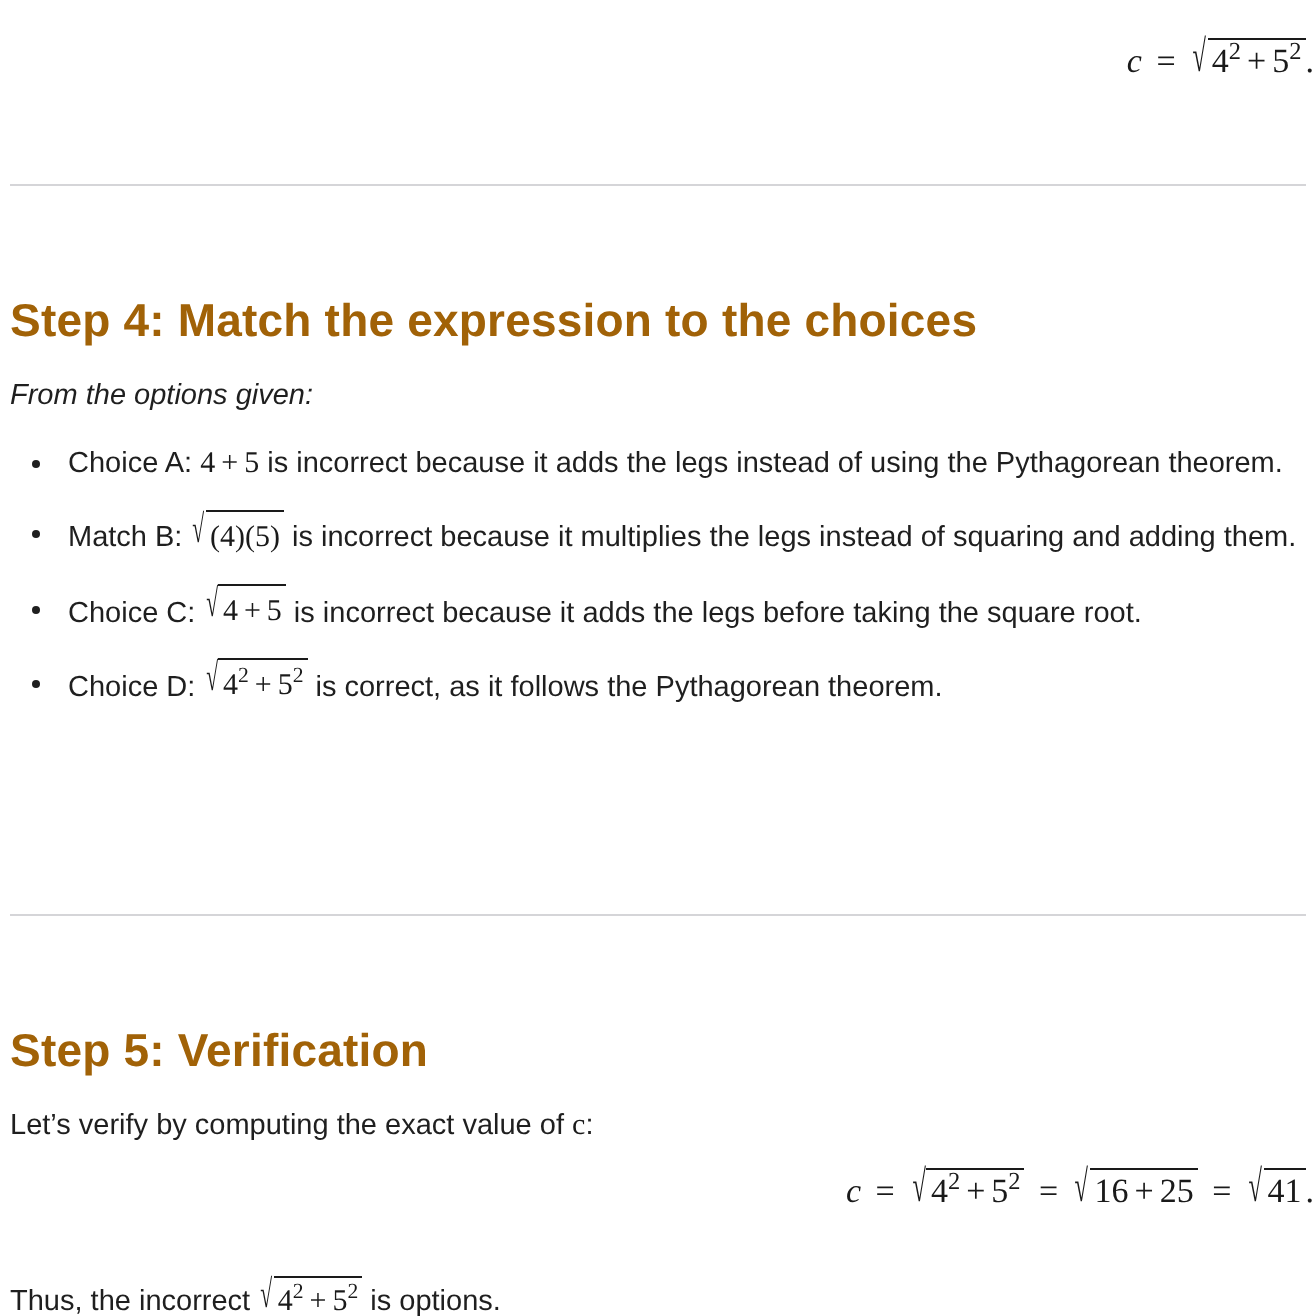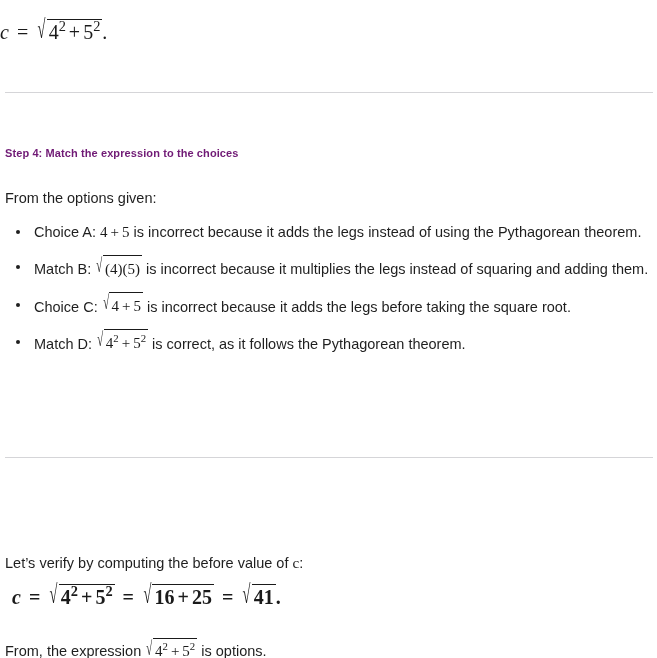--- a/index.html
+++ b/index.html
@@ -63,58 +63,58 @@
     top: -0.5px;
   }
   sup.exp {
     font-size: 0.72em;
     vertical-align: super;
     line-height: 0;
     font-style: normal;
   }
 
   .display-math {
-    text-align: left;
-    font-size: 20px;
+    text-align: right;
+    font-size: 17px;
   }
 
   
   .eq-top {
     position: absolute;
     left: 0; right: 0;
     top: 19px;
   }
   hr.rule {
     border: 0;
     border-top: 1px solid #d5d5d8;
     margin: 0;
     position: absolute;
     left: 5px;
     right: 4px;
   }
   #rule-1 { top: 92px; }
   #rule-2 { top: 457px; }
 
   h3.heading {
-    font-size: 11px;
+    font-size: 23px;
     font-weight: bold;
-    color: #701a75;
+    color: #a16207;
     margin: 0;
     letter-spacing: 0.1px;
   }
   #step4-heading { position: absolute; left: 5px; top: 147px; }
   #step5-heading { position: absolute; left: 5px; top: 512px; }
 
   p.para {
     font-size: 14.5px;
     line-height: 1.5;
     margin: 0;
     color: #1f1f1f;
   }
-  #intro-line { position: absolute; left: 5px; top: 188px; }
+  #intro-line { position: absolute; left: 5px; top: 188px; font-style: italic; }
   #verify-line { position: absolute; left: 5px; top: 552px; }
   #conclusion-line { position: absolute; left: 5px; top: 638px; }
 
   ul.choices {
     position: absolute;
     left: 0;
     top: 220px;
     width: 648px;
     margin: 0;
     padding: 0 0 0 34px;
@@ -136,21 +136,20 @@
     width: 4px;
     height: 4px;
     border-radius: 50%;
     background: #1f1f1f;
   }
 
   #eq-verify {
     position: absolute;
     left: 12px; right: 0;
     top: 584px;
-    font-weight: bold;
   }
 
   .inline-math { font-size: 15px; }
 </style>
 </head>
 <body>
 
 <div class="page">
 
   <div class="eq-top display-math">
@@ -176,38 +175,39 @@
     </li>
 
     <li><span>Match B:</span>
       <span class="math inline-math"><span class="sqrt"><span class="surd">√</span><span class="rad"><span class="num">(4)</span><span class="num">(5)</span></span></span></span><span> is incorrect because it multiplies the legs instead of squaring and adding them.</span>
     </li>
 
     <li><span>Choice C:</span>
       <span class="math inline-math"><span class="sqrt"><span class="surd">√</span><span class="rad"><span class="num">4</span><span class="op">+</span><span class="num">5</span></span></span></span><span> is incorrect because it adds the legs before taking the square root.</span>
     </li>
 
-    <li><span>Match D:</span>
+    <li><span>Choice D:</span>
       <span class="math inline-math"><span class="sqrt"><span class="surd">√</span><span class="rad"><span class="num">4</span><sup class="exp">2</sup><span class="op">+</span><span class="num">5</span><sup class="exp">2</sup></span></span></span><span> is correct, as it follows the Pythagorean theorem.</span>
     </li>
 
   </ul>
 
   <hr class="rule" id="rule-2">
 
-
-  <p class="para" id="verify-line"><span>Let’s verify by computing the before value of </span><span class="math inline-math var">c</span><span>:</span></p>
+  <h3 class="heading" id="step5-heading">Step 5: Verification</h3>
+
+  <p class="para" id="verify-line"><span>Let’s verify by computing the exact value of </span><span class="math inline-math var">c</span><span>:</span></p>
 
   <div class="display-math" id="eq-verify">
     <span class="math">
       <span class="var">c</span>
       <span class="op">=</span>
       <span class="sqrt"><span class="surd">√</span><span class="rad"><span class="num">4</span><sup class="exp">2</sup><span class="op">+</span><span class="num">5</span><sup class="exp">2</sup></span></span>
       <span class="op">=</span>
       <span class="sqrt"><span class="surd">√</span><span class="rad"><span class="num">16</span><span class="op">+</span><span class="num">25</span></span></span>
       <span class="op">=</span>
       <span class="sqrt"><span class="surd">√</span><span class="rad"><span class="num">41</span></span></span><span>.</span>
     </span>
   </div>
 
-  <p class="para" id="conclusion-line"><span>From, the expression </span><span class="math inline-math"><span class="sqrt"><span class="surd">√</span><span class="rad"><span class="num">4</span><sup class="exp">2</sup><span class="op">+</span><span class="num">5</span><sup class="exp">2</sup></span></span></span><span> is options.</span></p>
+  <p class="para" id="conclusion-line"><span>Thus, the incorrect </span><span class="math inline-math"><span class="sqrt"><span class="surd">√</span><span class="rad"><span class="num">4</span><sup class="exp">2</sup><span class="op">+</span><span class="num">5</span><sup class="exp">2</sup></span></span></span><span> is options.</span></p>
 
 </div>
 
 </body></html>

